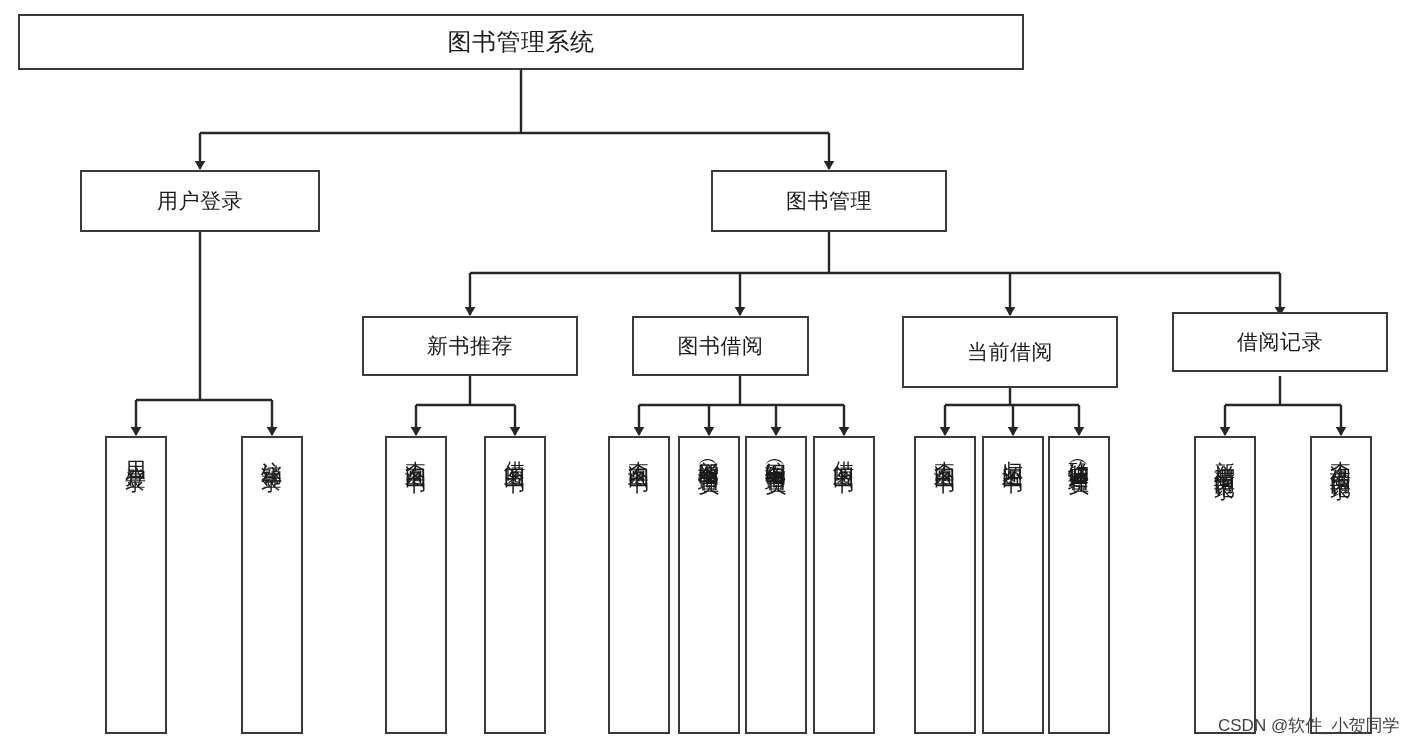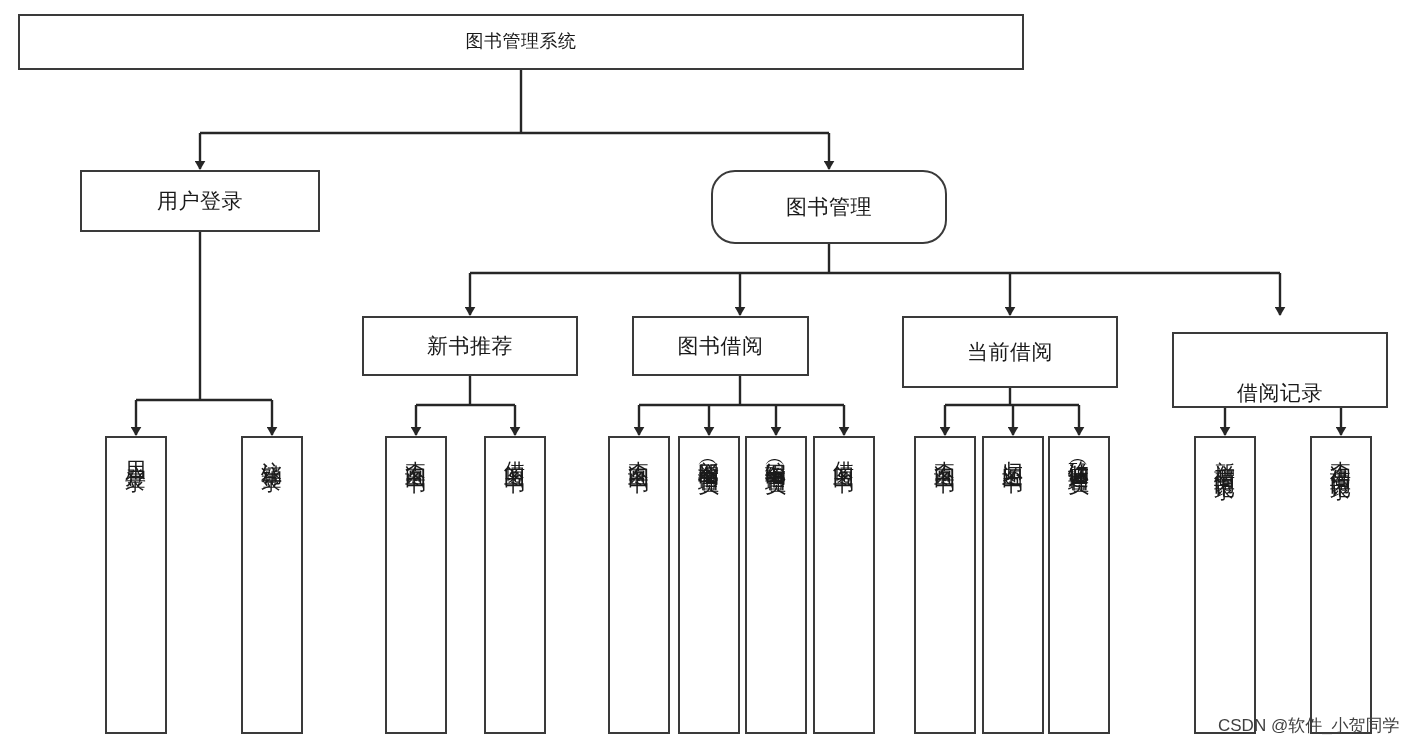--- a/index.html
+++ b/index.html
@@ -42,21 +42,21 @@
     text-align: center;
     line-height: 1.18;
     letter-spacing: 0.5px;
     white-space: nowrap;
   }
   
   .node.horiz .node-label {
     font-size: 21px;
   }
   .node.root .node-label {
-    font-size: 18px;
+    font-size: 24px;
   }
   
   .node.vert {
     align-items: flex-start;
     justify-content: center;
     padding-top: 6px;
   }
   .node.vert .node-label {
     writing-mode: vertical-rl;
     text-orientation: upright;
@@ -128,33 +128,33 @@
       </g>
   </svg>
 
   <div id="node-layer">
       <div class="node root horiz" style="left: 18px; top: 14px; width: 1006px; height: 56px;">
         <span class="node-label">图书管理系统</span>
       </div>
       <div class="node lvl1 horiz" style="left: 80px; top: 170px; width: 240px; height: 62px;">
         <span class="node-label">用户登录</span>
       </div>
-      <div class="node lvl1 horiz" style="left: 711px; top: 170px; width: 236px; height: 74px; border-radius: 24px;">
+      <div class="node lvl1 horiz" style="left: 711px; top: 170px; width: 236px; height: 62px;">
         <span class="node-label">图书管理</span>
       </div>
       <div class="node lvl2 horiz" style="left: 362px; top: 316px; width: 216px; height: 60px;">
         <span class="node-label">新书推荐</span>
       </div>
       <div class="node lvl2 horiz" style="left: 632px; top: 316px; width: 177px; height: 60px;">
         <span class="node-label">图书借阅</span>
       </div>
       <div class="node lvl2 horiz" style="left: 902px; top: 316px; width: 216px; height: 72px;">
         <span class="node-label">当前借阅</span>
       </div>
-      <div class="node lvl2 horiz" style="left: 1172px; top: 332px; width: 216px; height: 76px; align-items: flex-end;">
+      <div class="node lvl2 horiz" style="left: 1172px; top: 312px; width: 216px; height: 60px;">
         <span class="node-label">借阅记录</span>
       </div>
       <div class="node leaf vert" style="left: 105px; top: 436px; width: 62px; height: 298px;">
         <span class="node-label">用户登录</span>
       </div>
       <div class="node leaf vert" style="left: 241px; top: 436px; width: 62px; height: 298px;">
         <span class="node-label">注销登录</span>
       </div>
       <div class="node leaf vert" style="left: 385px; top: 436px; width: 62px; height: 298px;">
         <span class="node-label">查询图书</span>

